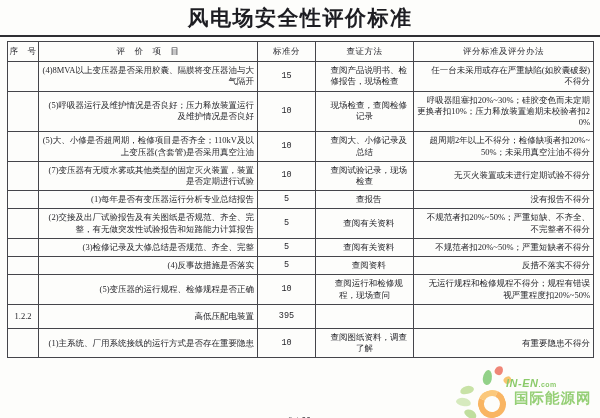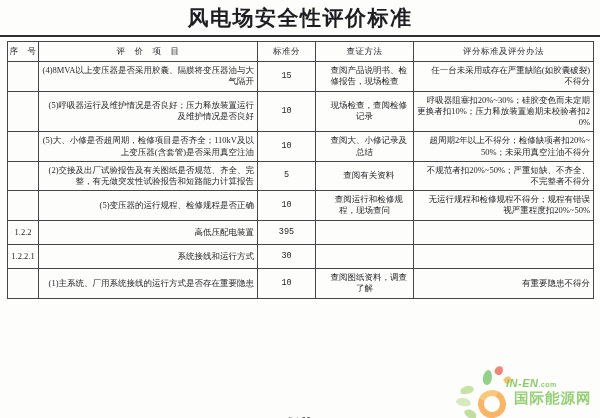--- a/index.html
+++ b/index.html
@@ -104,43 +104,64 @@
         </tr>
         <tr>
           <td class="col-no"></td>
           <td class="col-item">(5)大、小修是否超周期，检修项目是否齐全；110kV及以上变压器(含套管)是否采用真空注油</td>
           <td class="col-score">10</td>
           <td class="col-method">查阅大、小修记录及总结</td>
           <td class="col-standard">超周期2年以上不得分；检修缺项者扣20%~50%；未采用真空注油不得分</td>
         </tr>
         <tr>
           <td class="col-no"></td>
+          <td class="col-item">(7)变压器有无喷水雾或其他类型的固定灭火装置，装置是否定期进行试验</td>
+          <td class="col-score">10</td>
+          <td class="col-method">查阅试验记录，现场检查</td>
+          <td class="col-standard">无灭火装置或未进行定期试验不得分</td>
+        </tr>
+        <tr>
+          <td class="col-no"></td>
+          <td class="col-item">(1)每年是否有变压器运行分析专业总结报告</td>
+          <td class="col-score">5</td>
+          <td class="col-method">查报告</td>
+          <td class="col-standard">没有报告不得分</td>
+        </tr>
+        <tr>
+          <td class="col-no"></td>
           <td class="col-item">(2)交接及出厂试验报告及有关图纸是否规范、齐全、完整，有无做突发性试验报告和短路能力计算报告</td>
           <td class="col-score">5</td>
           <td class="col-method">查阅有关资料</td>
           <td class="col-standard">不规范者扣20%~50%；严重短缺、不齐全、不完整者不得分</td>
+        </tr>
+        <tr>
+          <td class="col-no"></td>
+          <td class="col-item">(3)检修记录及大修总结是否规范、齐全、完整</td>
+          <td class="col-score">5</td>
+          <td class="col-method">查阅有关资料</td>
+          <td class="col-standard">不规范者扣20%~50%；严重短缺者不得分</td>
+        </tr>
+        <tr>
+          <td class="col-no"></td>
+          <td class="col-item">(4)反事故措施是否落实</td>
+          <td class="col-score">5</td>
+          <td class="col-method">查阅资料</td>
+          <td class="col-standard">反措不落实不得分</td>
         </tr>
         <tr>
           <td class="col-no"></td>
           <td class="col-item">(5)变压器的运行规程、检修规程是否正确</td>
           <td class="col-score">10</td>
           <td class="col-method">查阅运行和检修规程，现场查问</td>
           <td class="col-standard">无运行规程和检修规程不得分；规程有错误视严重程度扣20%~50%</td>
         </tr>
         <tr class="section-row">
           <td class="col-no">1.2.2</td>
           <td class="col-item">高低压配电装置</td>
           <td class="col-score">395</td>
-          <td class="col-method"></td>
-          <td class="col-standard"></td>
-        </tr>
-        <tr class="section-row">
-          <td class="col-no">1.2.2.1</td>
-          <td class="col-item">系统接线和运行方式</td>
-          <td class="col-score">30</td>
           <td class="col-method"></td>
           <td class="col-standard"></td>
         </tr>
         <tr>
           <td class="col-no"></td>
           <td class="col-item">(1)主系统、厂用系统接线的运行方式是否存在重要隐患</td>
           <td class="col-score">10</td>
           <td class="col-method">查阅图纸资料，调查了解</td>
           <td class="col-standard">有重要隐患不得分</td>
         </tr>

